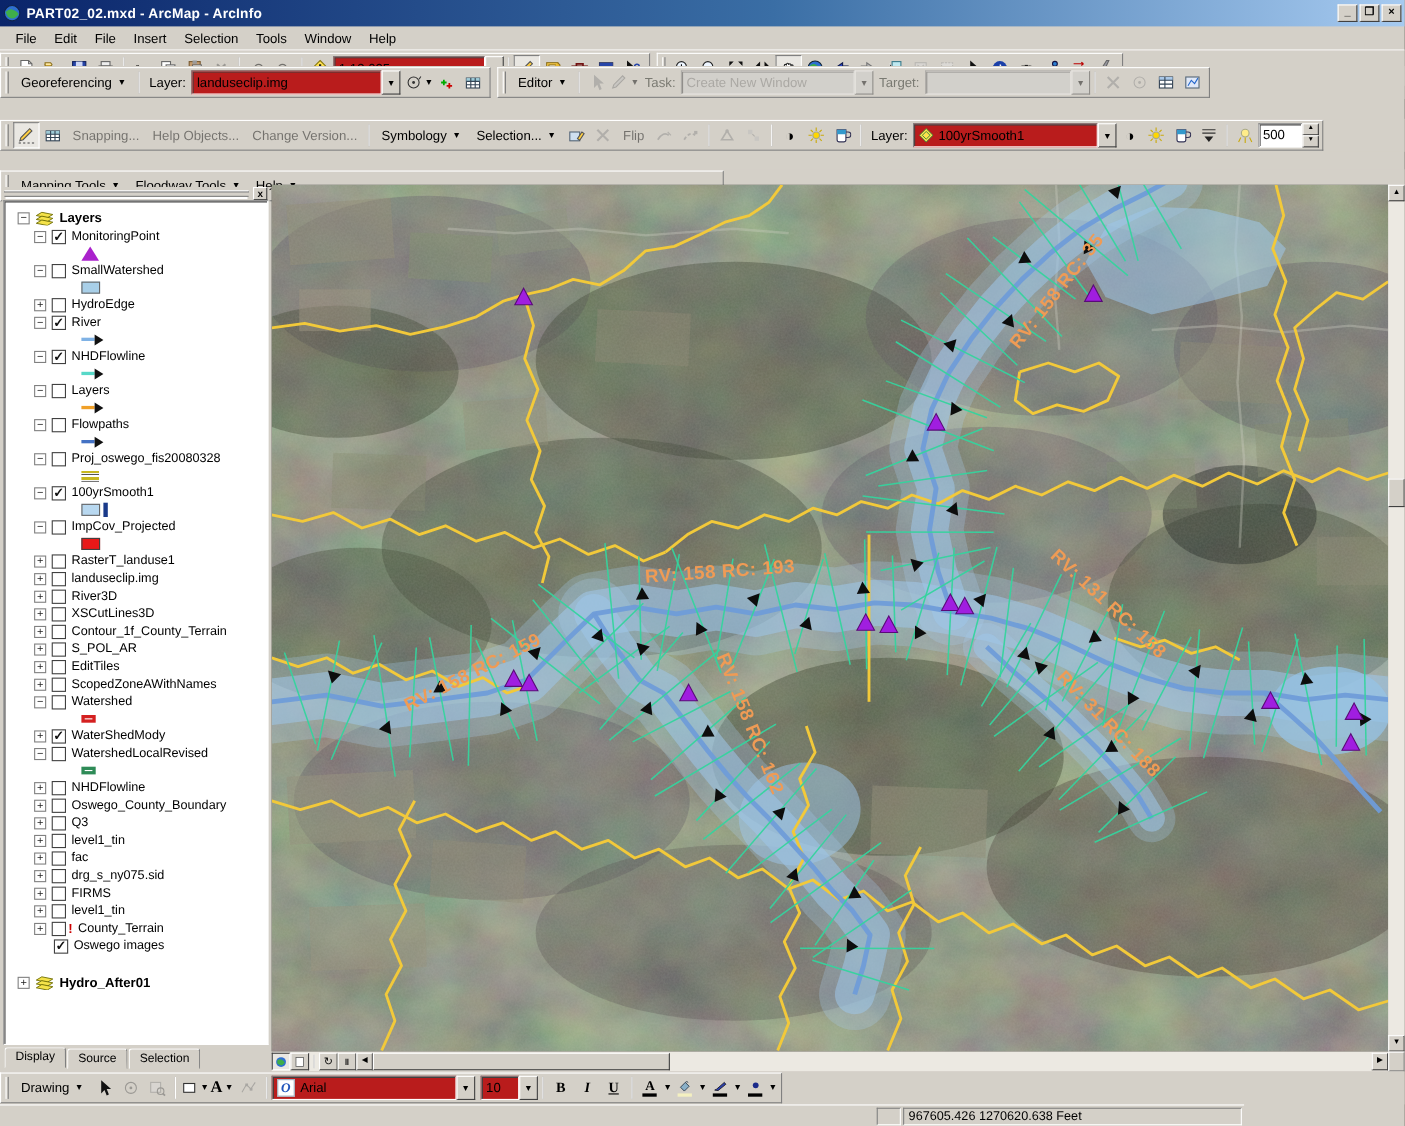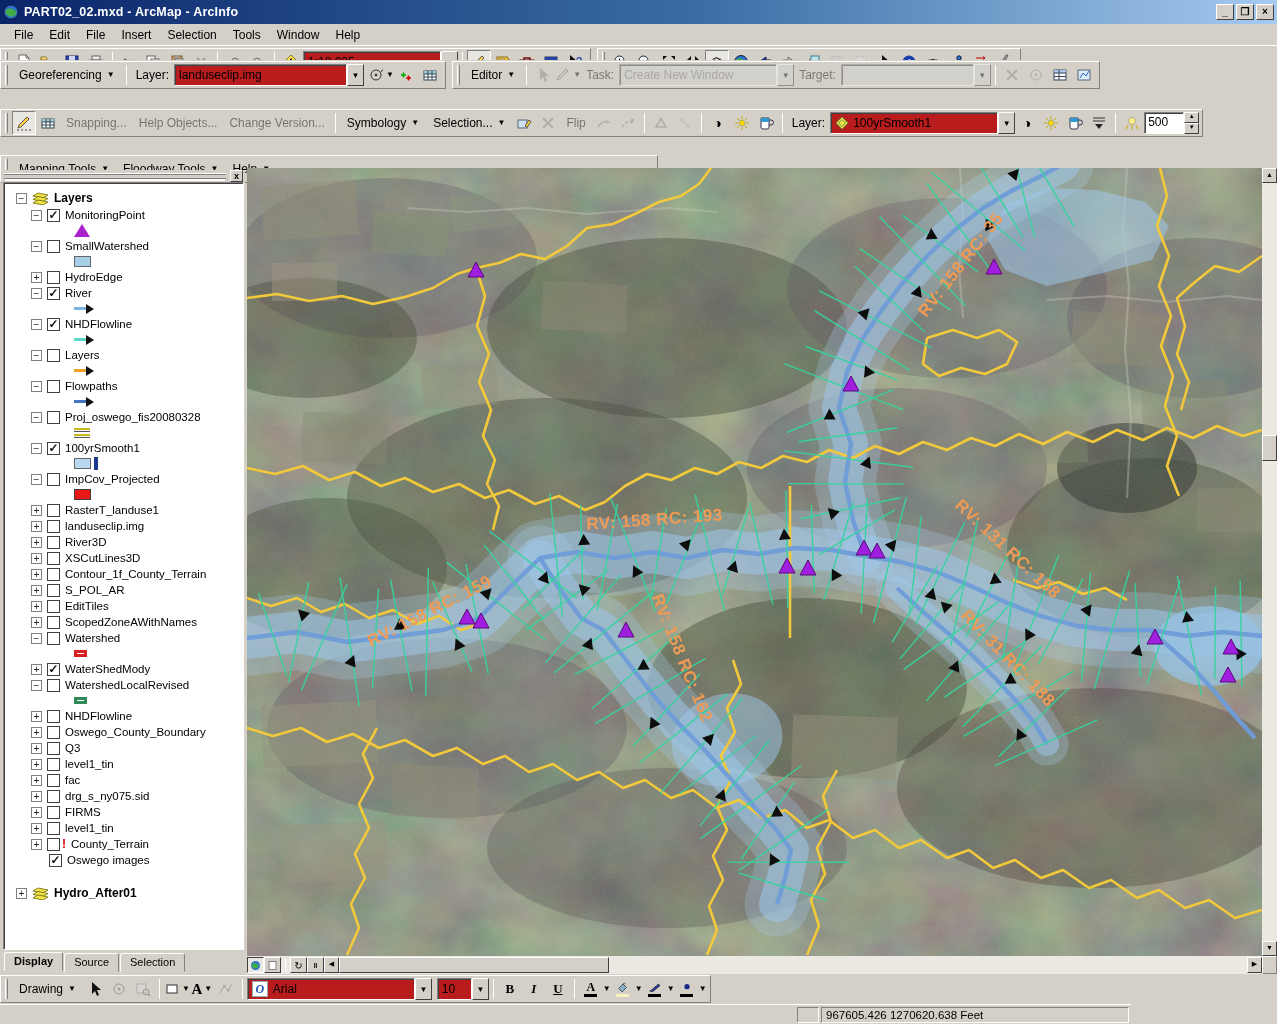--- a/index.html
+++ b/index.html
@@ -59,21 +59,21 @@
   .s-tri{width:0;height:0;border-left:8px solid transparent;border-right:8px solid transparent;border-bottom:13px solid #aa22cc;display:inline-block}
   .s-rc{width:17px;height:11px;border:1px solid #666;display:inline-block}
   .s-ar{display:inline-flex;align-items:center}
   .s-ar i{width:12px;height:3px;display:inline-block}
   .s-ar b{width:0;height:0;border-top:5px solid transparent;border-bottom:5px solid transparent;border-left:8px solid #111;display:inline-block}
   .s-ml{width:16px;height:10px;display:inline-block;background:repeating-linear-gradient(to bottom,#c8b820 0 2px,#f4f4f4 2px 3px,#555 3px 4px,#fff 4px 6px)}
   .s-bar{width:4px;height:13px;background:#1a3a8a;display:inline-block;margin-left:3px}
   .s-ro{width:13px;height:7px;border:3px solid;display:inline-block;background:#fff}
   #toctabs{height:22px;display:flex;align-items:flex-end;padding-left:2px;gap:1px}
   .ttab{padding:2px 9px 3px;background:#d4d0c8;border:1px solid;border-color:#fff #808080 #d4d0c8 #fff;border-radius:3px 3px 0 0;font-size:11px}
-  .ttab.act{background:#d4d0c8;position:relative;top:-1px;border-bottom-color:#d4d0c8;font-weight:bold}
+  .ttab.act{background:#d4d0c8;position:relative;top:-1px;border-bottom-color:#d4d0c8;font-weight:normal}
   
   #map{left:247px;top:168px;width:1015px;height:788px;background:#4e4c46;overflow:hidden}
   #mapsvg{display:block}
   .maplabel{font-family:"Liberation Sans",sans-serif;font-weight:bold;font-size:17px;fill:#ef9b55;letter-spacing:.5px}
   
   #vscroll{left:1262px;top:168px;width:15px;height:788px;background:#ece9e2;display:flex;flex-direction:column}
   .sbtn{width:15px;height:15px;background:#d4d0c8;border:1px solid;border-color:#fff #404040 #404040 #fff;font-size:7px;line-height:12px;text-align:center;flex:none}
   #vthumb{margin-top:252px;height:26px;background:#d4d0c8;border:1px solid;border-color:#fff #404040 #404040 #fff;flex:none}
   #vfill{flex:1}
   #hscroll{left:247px;top:956px;width:1015px;height:18px;background:#ece9e2;display:flex;align-items:center}

